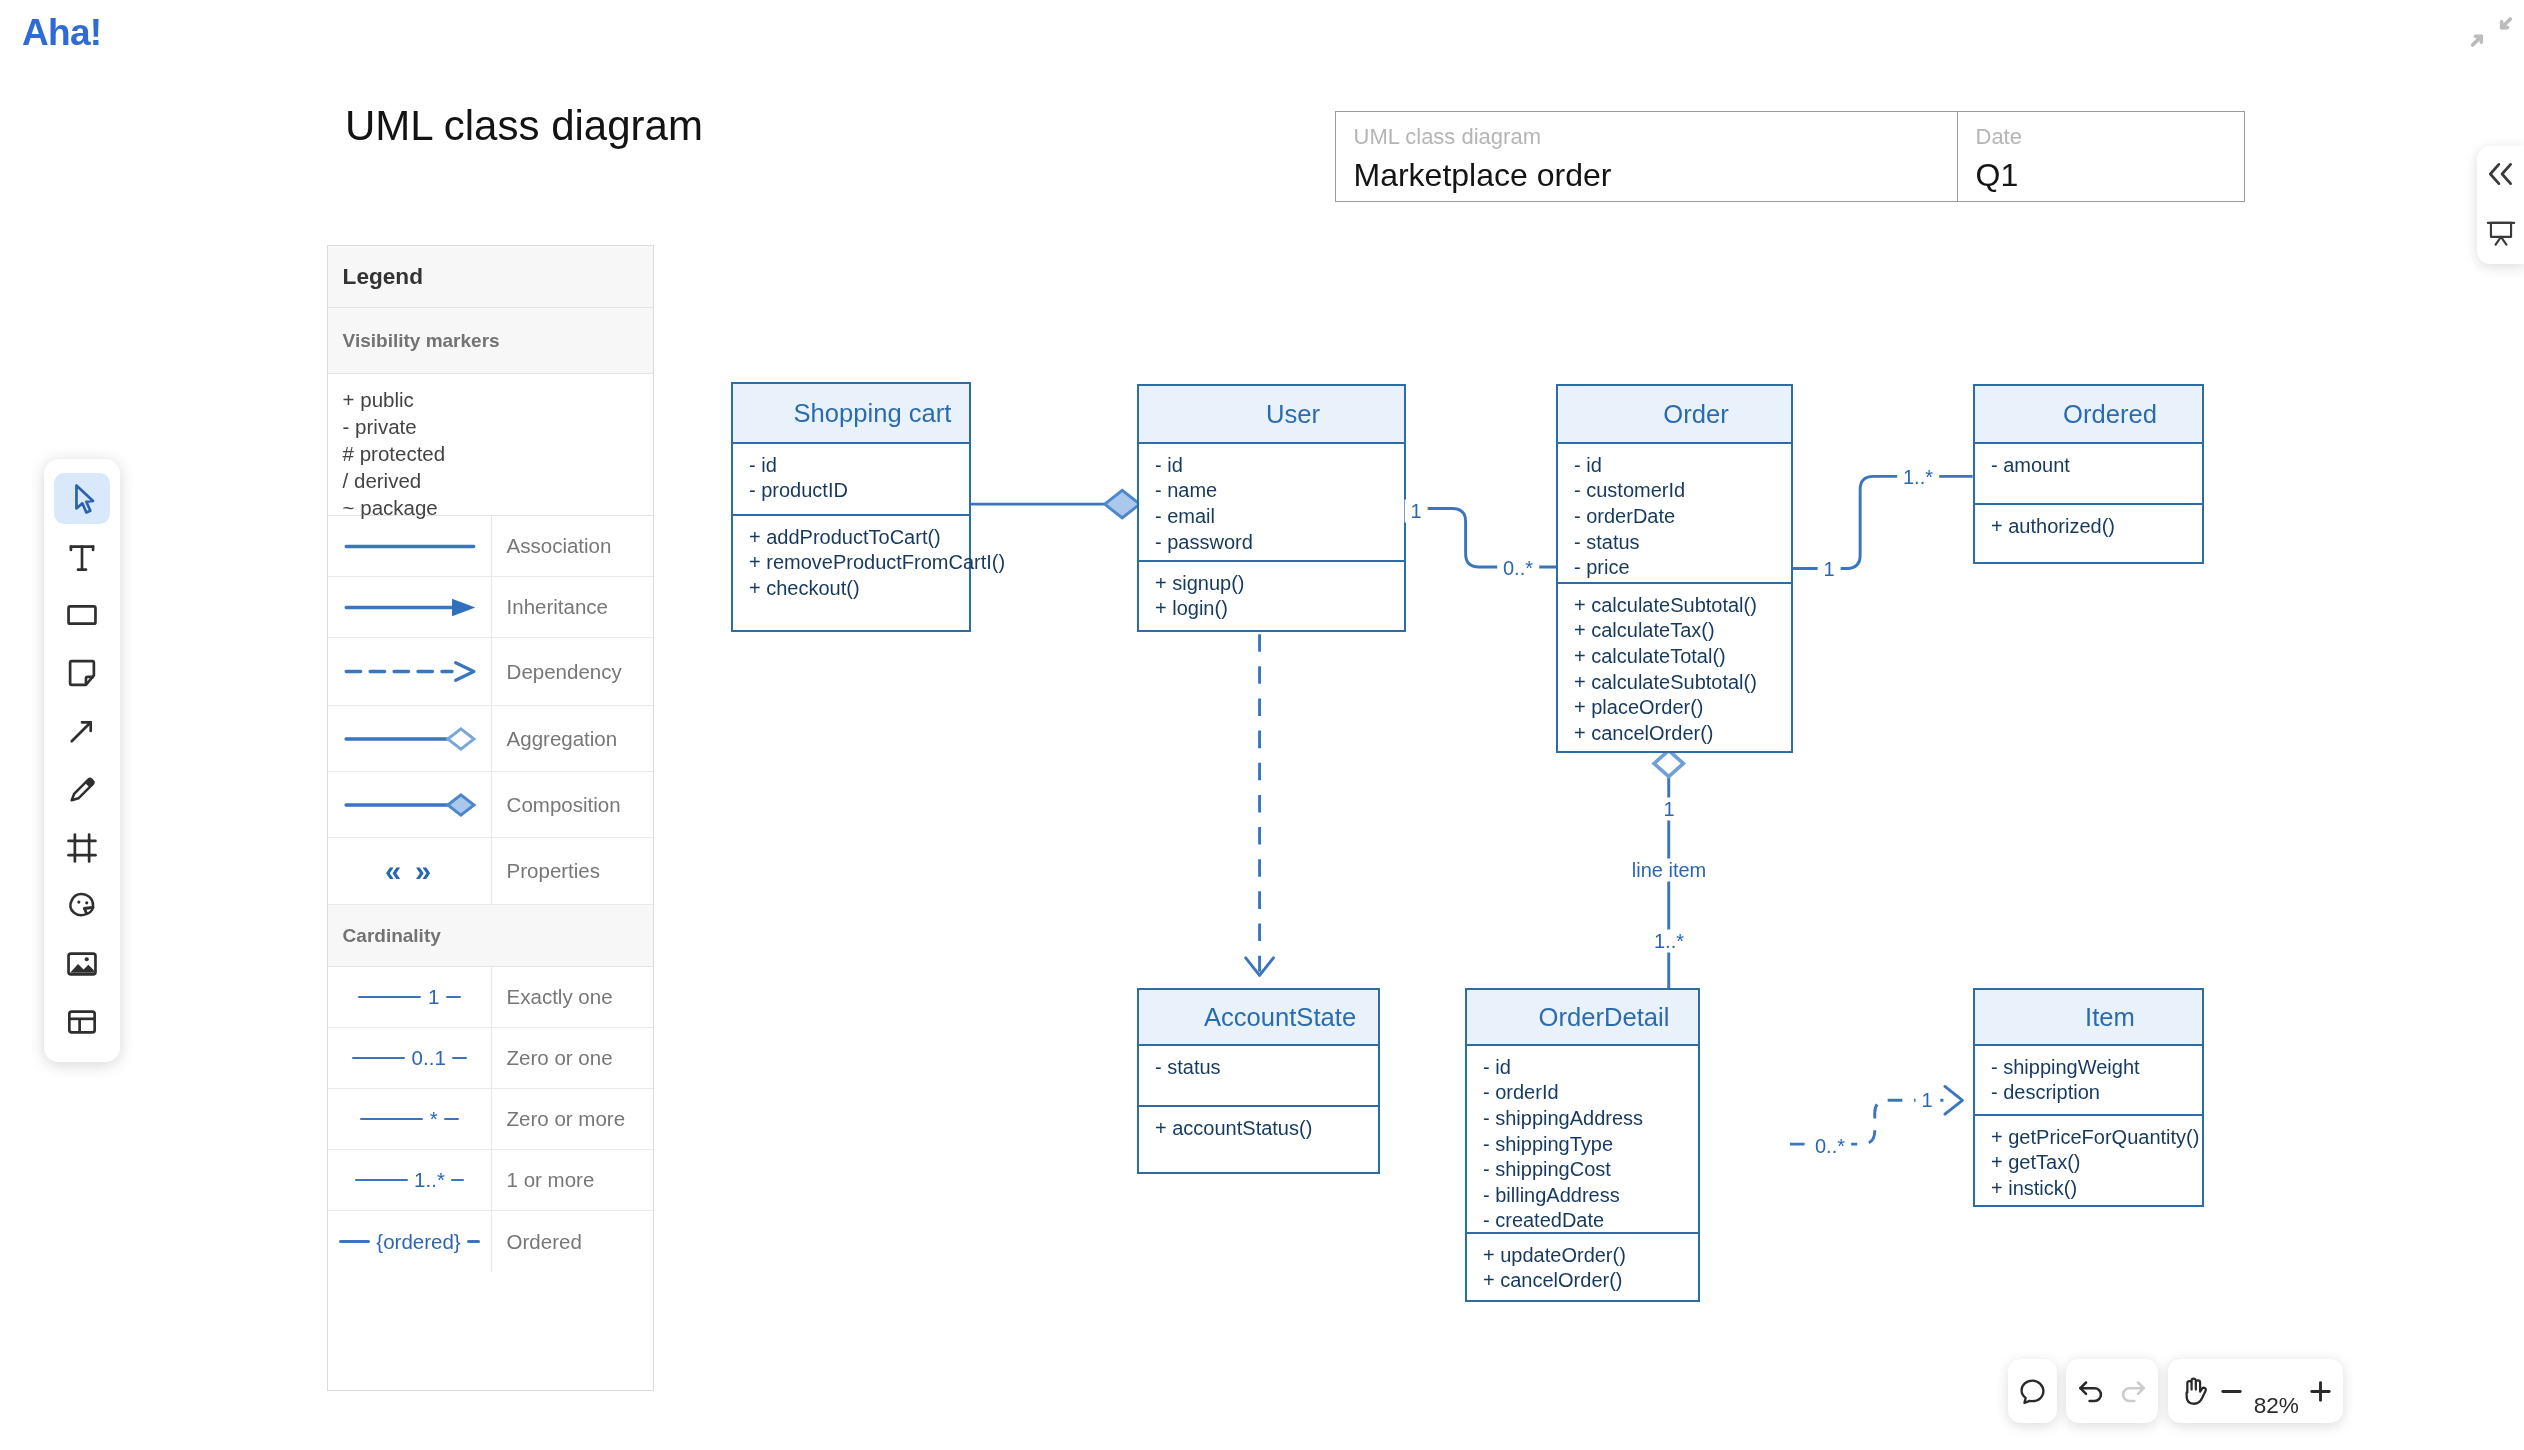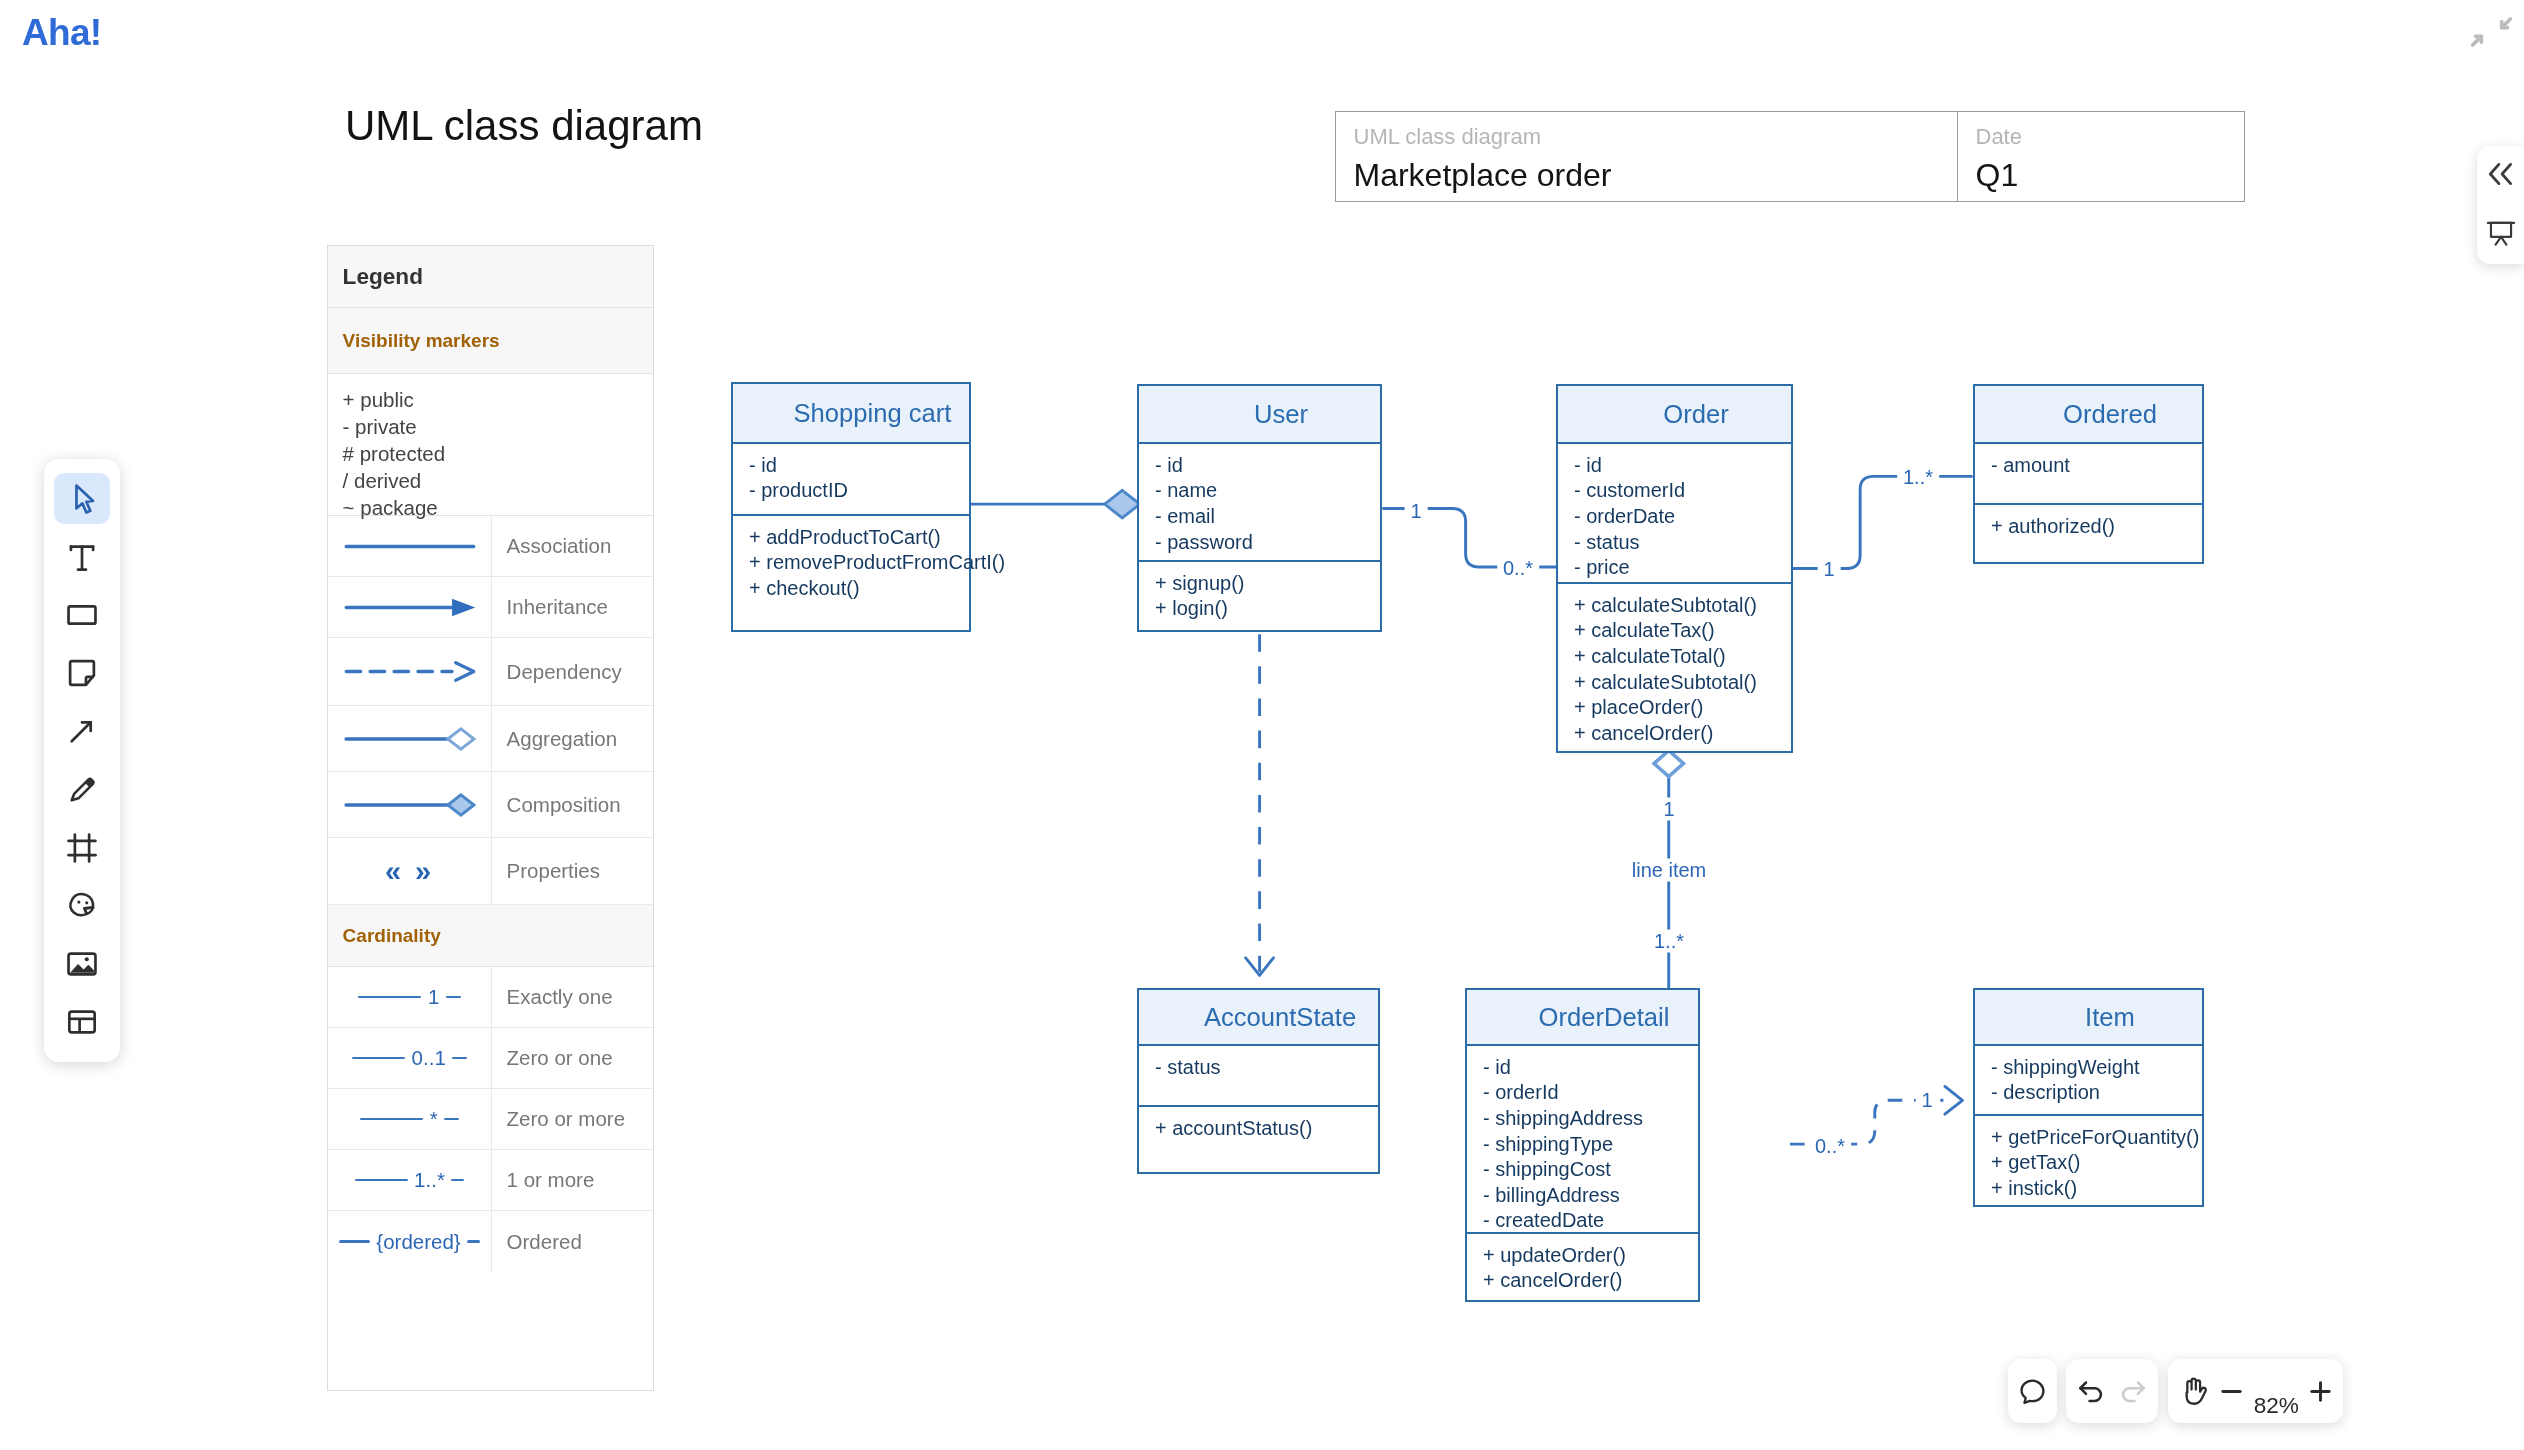--- a/index.html
+++ b/index.html
@@ -35,21 +35,21 @@
   .tool { width: 56px; height: 51px; border-radius: 10.2px; display: flex;
     align-items: center; justify-content: center; cursor: pointer; }
   .tool.active { background: #d9e8fb; }
 
   
   .legend { position: absolute; left: 327px; top: 245px; width: 327px; height: 1146px;
     border: 1.5px solid #dcdcdc; background: #fff; font-size: 20.5px; color: #444; }
   .lg-head { background: #f7f7f7; border-bottom: 1.5px solid #e3e3e3; display: flex;
     align-items: center; padding-left: 14.6px; }
   .lg-title { height: 62px; font-size: 22.6px; font-weight: 700; color: #333; }
-  .lg-sub { height: 66px; font-size: 19px; font-weight: 700; color: #a16207; }
+  .lg-sub { height: 66px; font-size: 19px; font-weight: 700; color: #737373; }
   .lg-items { padding: 11.7px 0 0 14.6px; background: #fff; border-bottom: 1.5px solid #e3e3e3; }
   .lg-items div { line-height: 27px; font-size: 20.5px; color: #444; }
   .lg-row { display: flex; border-bottom: 1.5px solid #e9e9e9; }
   .lg-sample { width: 164px; border-right: 1.5px solid #e9e9e9; display: flex;
     align-items: center; justify-content: center; }
   .lg-label { flex: 1; display: flex; align-items: center; padding-left: 14.6px;
     color: #777; font-size: 20.5px; }
   .card-sample { display: flex; align-items: center; gap: 6.6px; color: #2b66b5;
     font-size: 20.5px; white-space: nowrap; }
   .cline { height: 2.9px; background: #3a76c0; border-radius: 1.5px; }
@@ -361,21 +361,21 @@
       <div class="uml-member">- id</div>
       <div class="uml-member">- productID</div>
     </div>
     <div class="uml-section" style="height:118px">
       <div class="uml-member">+ addProductToCart()</div>
       <div class="uml-member">+ removeProductFromCartI()</div>
       <div class="uml-member">+ checkout()</div>
     </div>
   </div>
 
-  <div class="uml-class" style="left:1137px; top:384px; width:245px; height:248px">
+  <div class="uml-class" style="left:1137px; top:384px; width:269px; height:248px">
     <div class="uml-title" style="height:58px">User</div>
     <div class="uml-section uml-attrs" style="height:118px">
       <div class="uml-member">- id</div>
       <div class="uml-member">- name</div>
       <div class="uml-member">- email</div>
       <div class="uml-member">- password</div>
     </div>
     <div class="uml-section" style="height:72px">
       <div class="uml-member">+ signup()</div>
       <div class="uml-member">+ login()</div>

